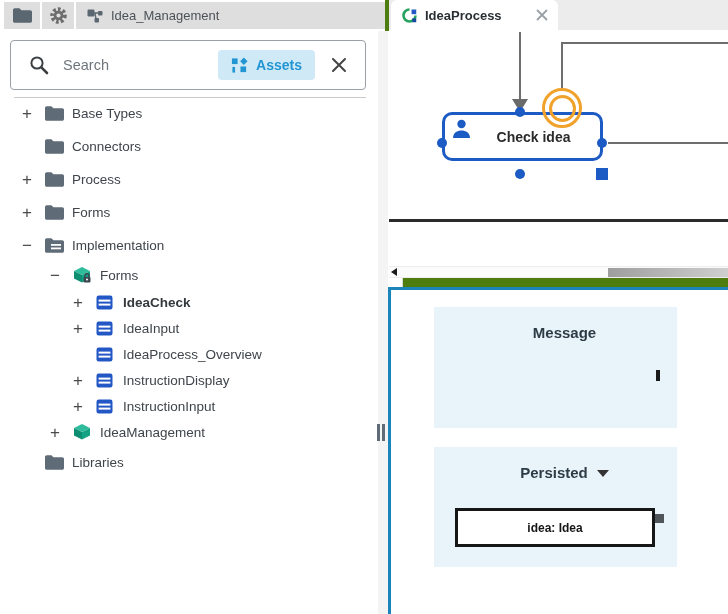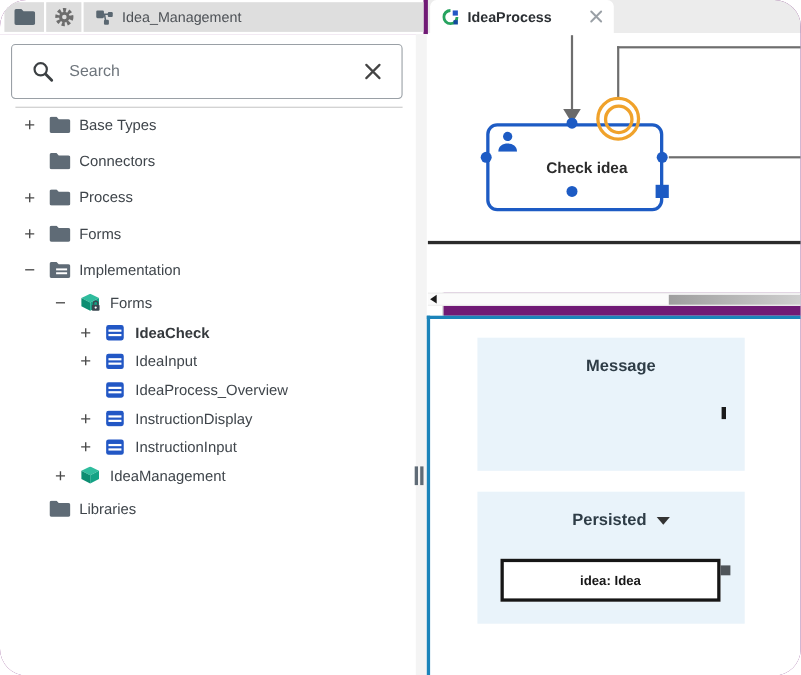--- a/index.html
+++ b/index.html
@@ -1,18 +1,18 @@
 <!DOCTYPE html>
 <html><head>
 <meta charset="utf-8">
 <style>
   * { margin:0; padding:0; box-sizing:border-box; }
   html,body { width:728px; height:614px; }
   body { font-family:"Liberation Sans", sans-serif; background:#fff; }
-  #app { position:relative; width:728px; height:614px; background:#701a75; overflow:hidden;border-radius:24px; }
+  #app { position:relative; width:728px; height:614px; background:#4d7c0f; overflow:hidden; }
 
   
   #left-tabbar { position:absolute; left:0; top:0; width:385px; height:31px; background:#fff; }
   .seg { position:absolute; top:2px; height:27px; background:#dedede; display:flex; align-items:center; justify-content:center; }
   #folder-btn { left:4px; width:36px; cursor:pointer; }
   #gear-btn { left:42px; width:32px; cursor:pointer; }
   #main-tab { left:76px; width:309px; justify-content:flex-start; padding-left:11px; gap:8px; }
   #main-tab .tab-label { font-size:13px; color:#4d5156; }
 
   
@@ -45,21 +45,21 @@
   #editor-tab { position:absolute; left:2px; top:0; width:167px; height:30px; background:#fff; border-radius:6px 6px 0 0; display:flex; align-items:center; padding:0 10px 0 11px; gap:8px; cursor:pointer; }
   #editor-tab .tab-label { font-size:13px; font-weight:700; color:#2b2f33; flex:1; }
 
   
   #canvas { position:absolute; left:389px; top:30px; width:339px; height:236px; background:#fff; }
   .gline { position:absolute; background:#6e6e6e; }
   #arrow-line { left:130px; top:2px; width:2px; height:68px; }
   #arrow-head { position:absolute; left:123px; top:69px; width:0; height:0; border-left:8px solid transparent; border-right:8px solid transparent; border-top:13px solid #6a6a6a; }
   #conn-h { left:172px; top:12px; width:167px; height:2px; }
   #conn-v { left:172px; top:12px; width:2px; height:47px; }
-  #task-node { position:absolute; left:53px; top:82px; width:161px; height:80px; background:#fff; border:3px solid #1d5bc4; border-radius:10px; display:flex; align-items:center; justify-content:center; z-index:2; cursor:pointer; }
+  #task-node { position:absolute; left:53px; top:82px; width:161px; height:49px; background:#fff; border:3px solid #1d5bc4; border-radius:10px; display:flex; align-items:center; justify-content:center; z-index:2; cursor:pointer; }
   #task-node .person { position:absolute; left:6px; top:4px; }
   #task-node .node-label { font-size:14px; font-weight:700; color:#2b2b2b; padding-left:22px; }
   #event-circle { position:absolute; left:153px; top:58px; width:40px; height:40px; border:3px solid #f0a22b; border-radius:50%; background:transparent; z-index:3; }
   #event-circle i { position:absolute; left:3.5px; top:3.5px; width:27px; height:27px; border:3px solid #f0a22b; border-radius:50%; display:block; }
   .hdl { position:absolute; width:10px; height:10px; border-radius:50%; background:#1d5bc4; z-index:4; cursor:pointer; }
   #hdl-top { left:126px; top:77px; }
   #hdl-left { left:48px; top:108px; }
   #hdl-right { left:208px; top:108px; }
   #hdl-bottom { left:126px; top:139px; }
   #hdl-corner { position:absolute; left:207px; top:138px; width:12px; height:12px; background:#1d5bc4; z-index:4; cursor:pointer; }
@@ -123,20 +123,31 @@
 
   <div id="sidebar">
     <div id="search-box">
       <span class="mag">
         <svg width="20" height="20" viewBox="0 0 20 20">
             <circle cx="8" cy="8" r="5.6" fill="none" stroke="#3c4043" stroke-width="2"></circle>
             <line x1="12.6" y1="12.6" x2="18" y2="18" stroke="#3c4043" stroke-width="2.6" stroke-linecap="round"></line>
           </svg>
       </span>
       <input id="search-input" placeholder="Search" style="">
+      <div id="assets-btn">
+        <span style="display:flex">
+          <svg width="17" height="17" viewBox="0 0 18 18">
+              <rect x="1" y="1.5" width="6" height="6" fill="#2196d3"></rect>
+              <rect x="10.8" y="1.6" width="5.6" height="5.6" fill="#2196d3" transform="rotate(45 13.6 4.4)"></rect>
+              <rect x="1.5" y="10.5" width="2.8" height="6" fill="#2196d3"></rect>
+              <rect x="10" y="10" width="6" height="6" fill="#2196d3"></rect>
+            </svg>
+        </span>
+        <span class="assets-label">Assets</span>
+      </div>
       <span id="search-close">
         <svg width="18" height="18" viewBox="0 0 18 18">
             <path d="M3 3 L15 15 M15 3 L3 15" stroke="#444" stroke-width="2" stroke-linecap="round"></path>
           </svg>
       </span>
     </div>
     <div id="search-underline"></div>
 
     <div id="tree">
 

